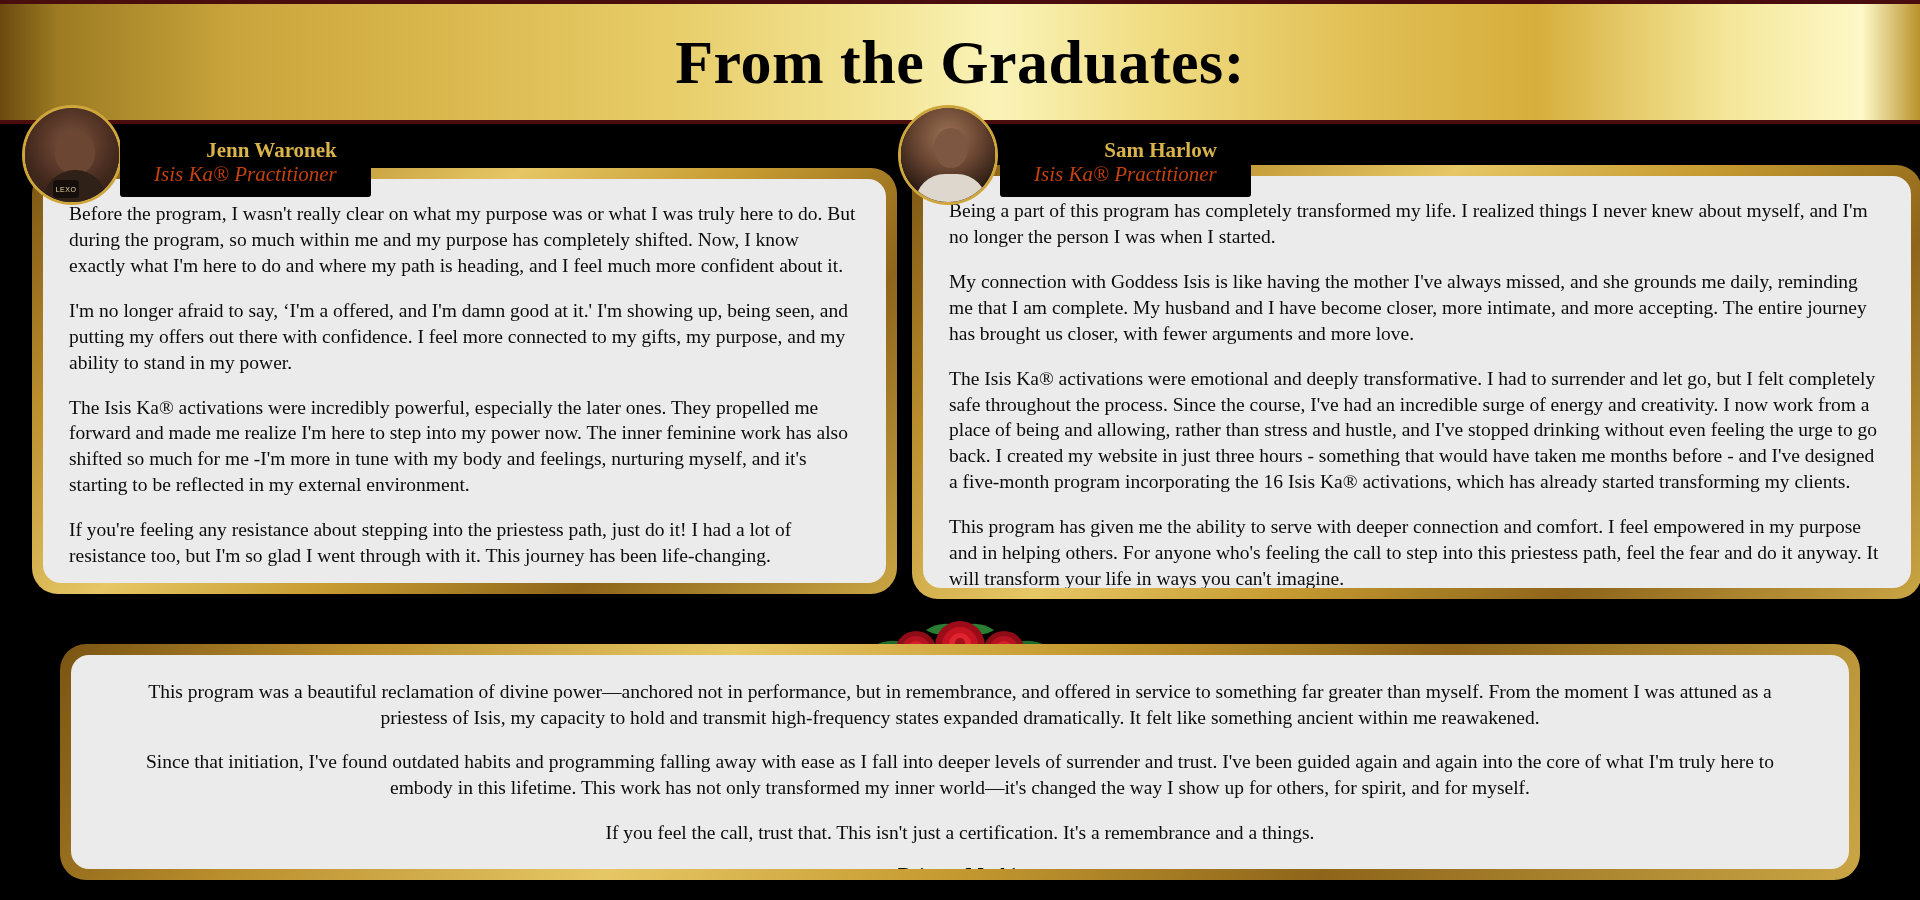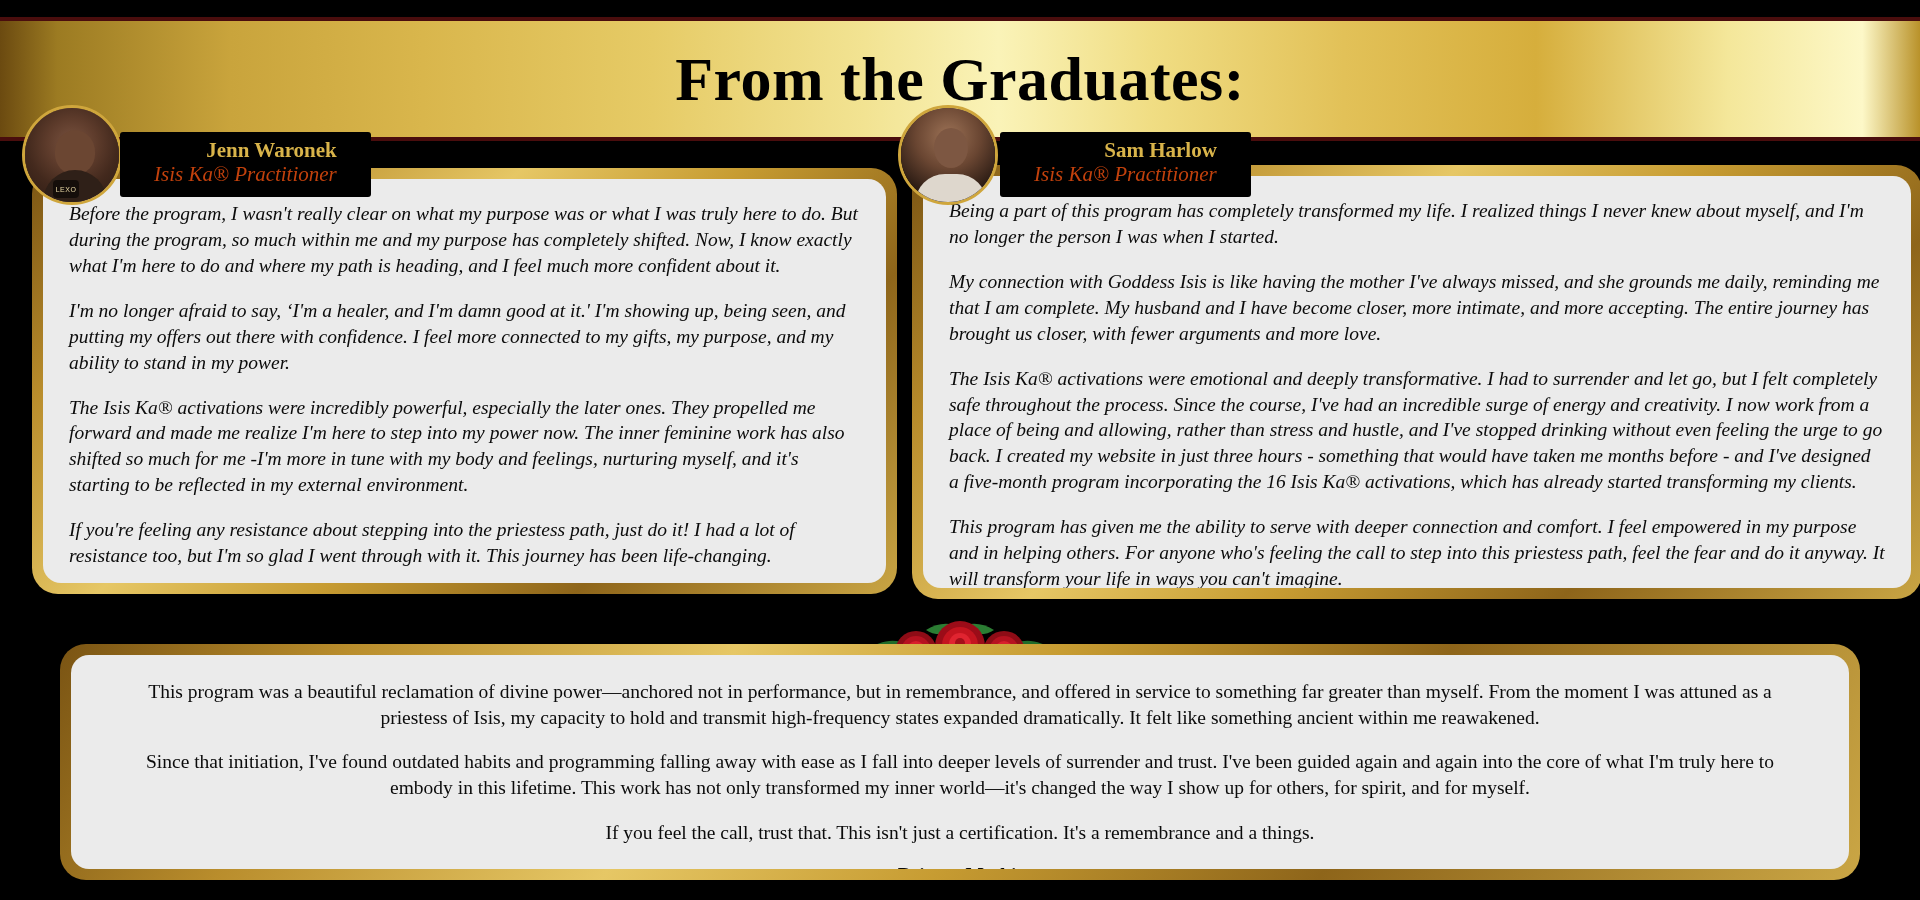--- a/index.html
+++ b/index.html
@@ -9,21 +9,21 @@
     height: 900px;
     background: #000000;
     font-family: "Liberation Serif", serif;
     overflow: hidden;
     position: relative;
   }
 
   
   #header-banner {
     position: absolute;
-    left: 0; top: 17px;
+    left: 0; top: 0;
     width: 1920px;
     height: 124px;
     background: linear-gradient(90deg,
       #6b4a10 0%,
       #9c7b22 3%,
       #c9a43c 12%,
       #d9b64c 22%,
       #e6cb66 34%,
       #f2e392 45%,
       #faf3b8 52%,
@@ -48,21 +48,20 @@
     line-height: 1;
     text-align: center;
   }
 
   
   .card {
     position: absolute;
     background: linear-gradient(135deg,#7a5413 0%,#b98d2c 18%,#e6c765 38%,#c79c32 55%,#8e651a 75%,#c9a544 100%);
     border-radius: 26px;
     padding: 11px;
-    font-style: italic;
   }
   .card-inner {
     width: 100%;
     height: 100%;
     background: #ebebeb;
     border-radius: 18px;
     padding: 22px 26px 18px 26px;
     overflow: hidden;
   }
   .para {
@@ -218,21 +217,21 @@
 </head>
 <body>
 
 <div id="header-banner">
   <div id="header-title">From the Graduates:</div>
 </div>
 
 <div class="card" id="card-left">
   <div class="card-inner">
     <p class="para">Before the program, I wasn't really clear on what my purpose was or what I was truly here to do. But during the program, so much within me and my purpose has completely shifted. Now, I know exactly what I'm here to do and where my path is heading, and I feel much more confident about it.</p>
-    <p class="para">I'm no longer afraid to say, ‘I'm a healer, and I'm damn good at it.' I'm showing up, being seen, and putting my offers out there with confidence. I feel more connected to my gifts, my purpose, and my ability to stand in my power.</p>
+    <p class="para">I'm no longer afraid to say, ‘I'm a offered, and I'm damn good at it.' I'm showing up, being seen, and putting my offers out there with confidence. I feel more connected to my gifts, my purpose, and my ability to stand in my power.</p>
     <p class="para">The Isis Ka® activations were incredibly powerful, especially the later ones. They propelled me forward and made me realize I'm here to step into my power now. The inner feminine work has also shifted so much for me -I'm more in tune with my body and feelings, nurturing myself, and it's starting to be reflected in my external environment.</p>
     <p class="para">If you're feeling any resistance about stepping into the priestess path, just do it! I had a lot of resistance too, but I'm so glad I went through with it. This journey has been life-changing.</p>
   </div>
 </div>
 
 <div class="avatar" id="avatar-left">
   <div class="ph"></div>
   <div class="avatar-badge">LEXO</div>
 </div>
 

